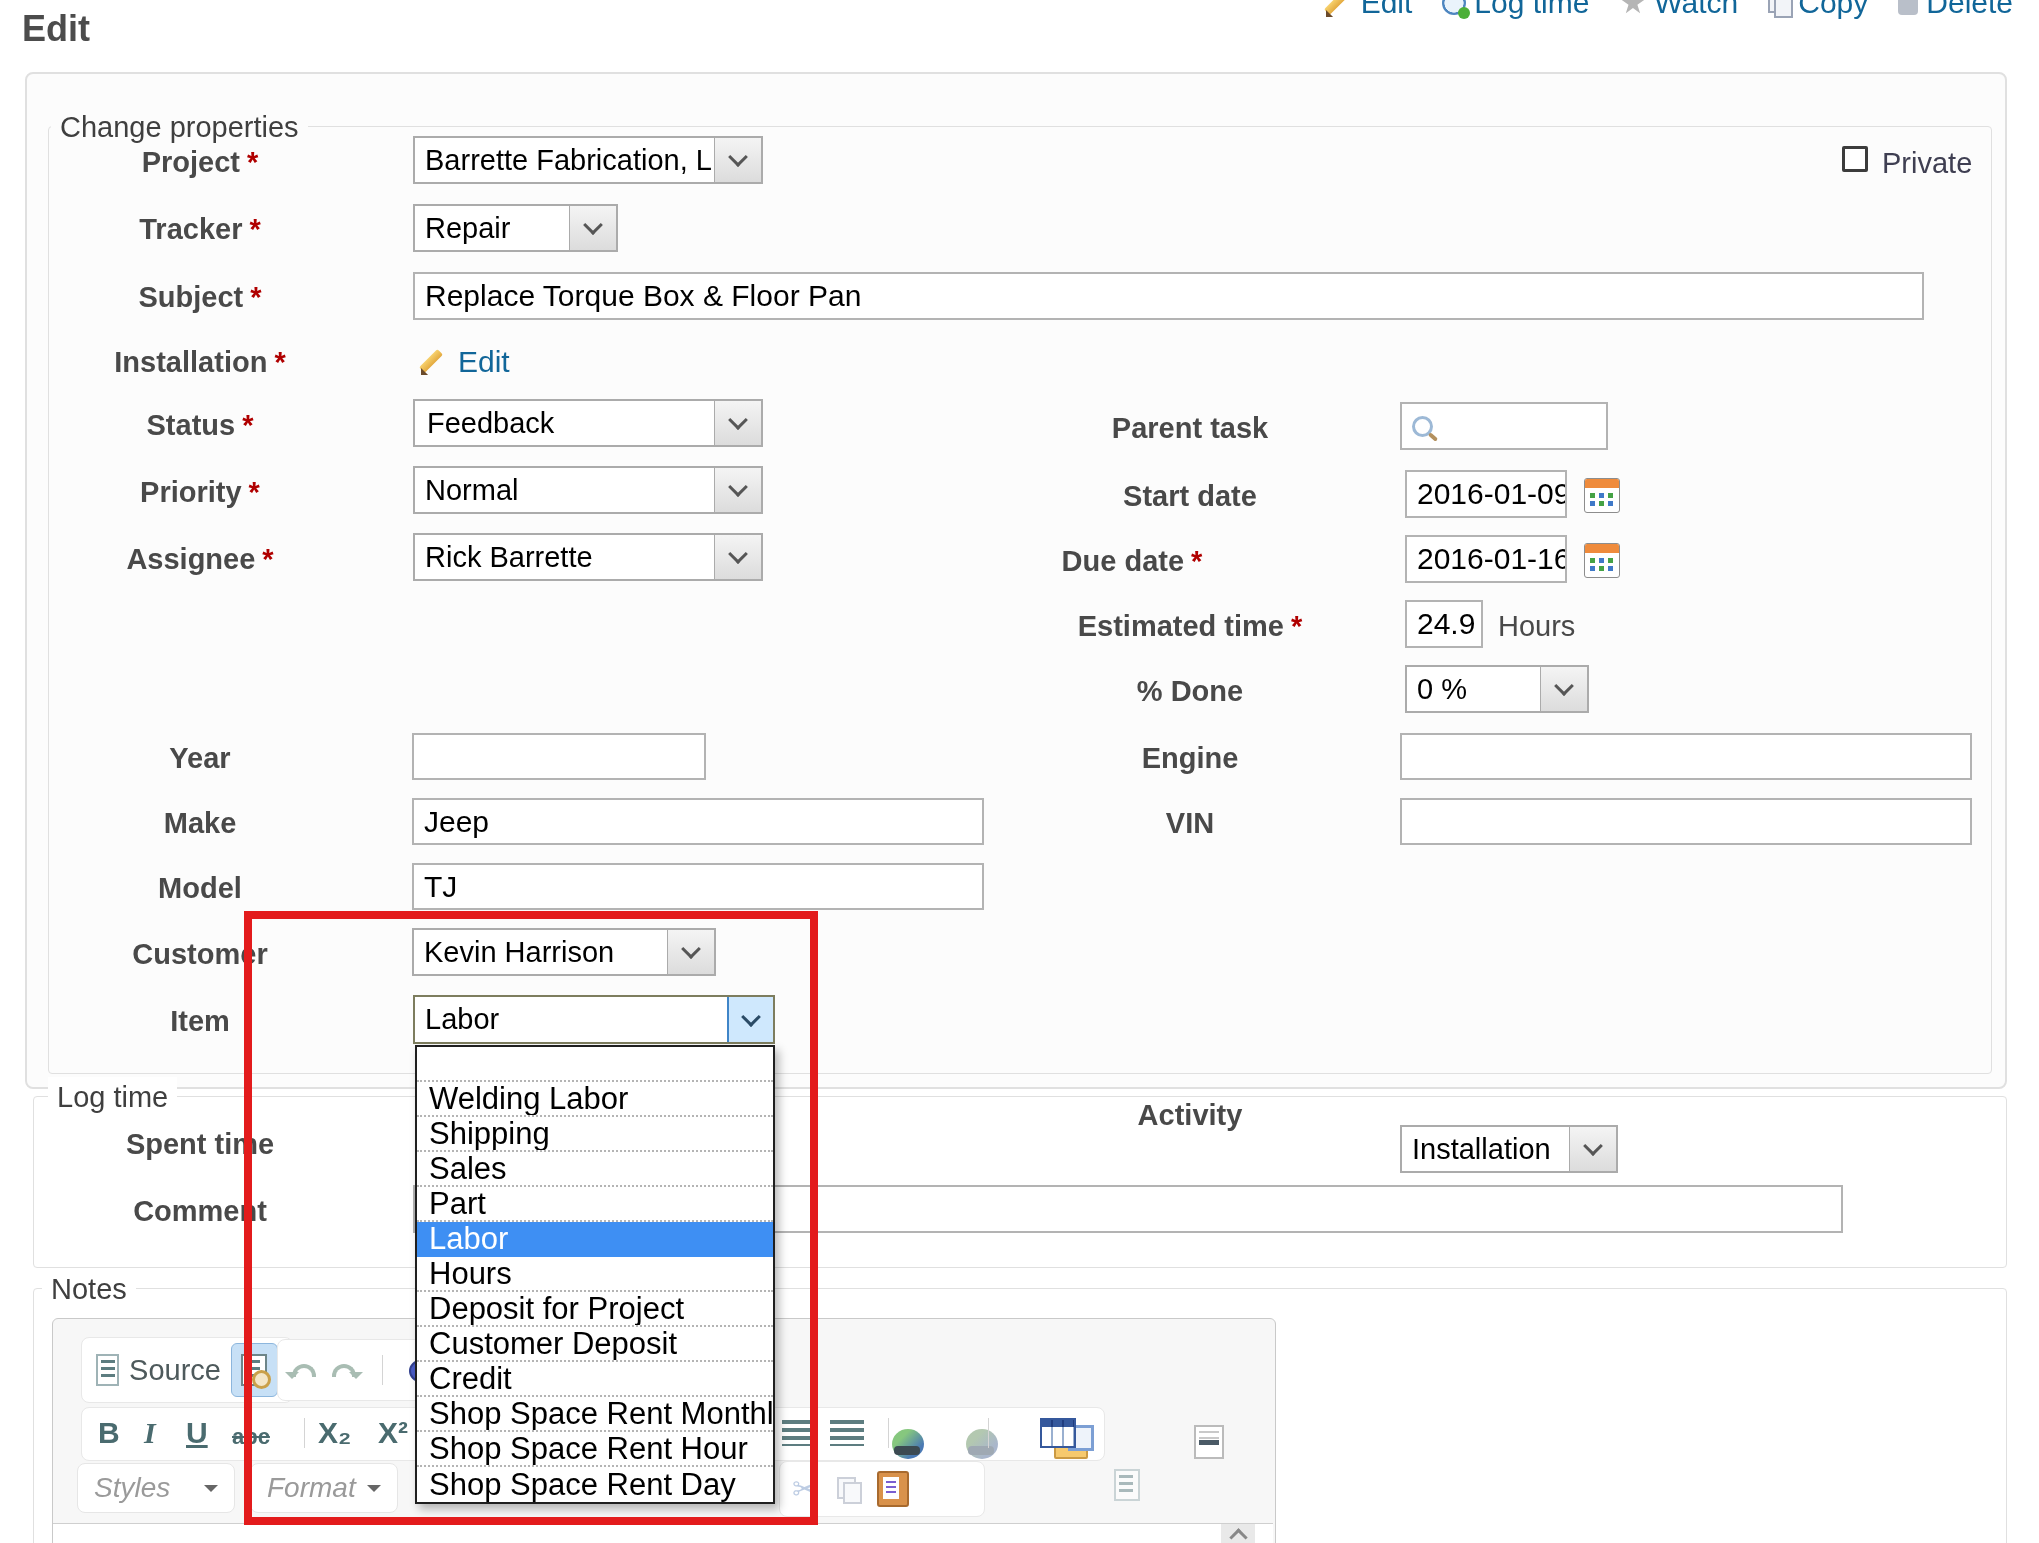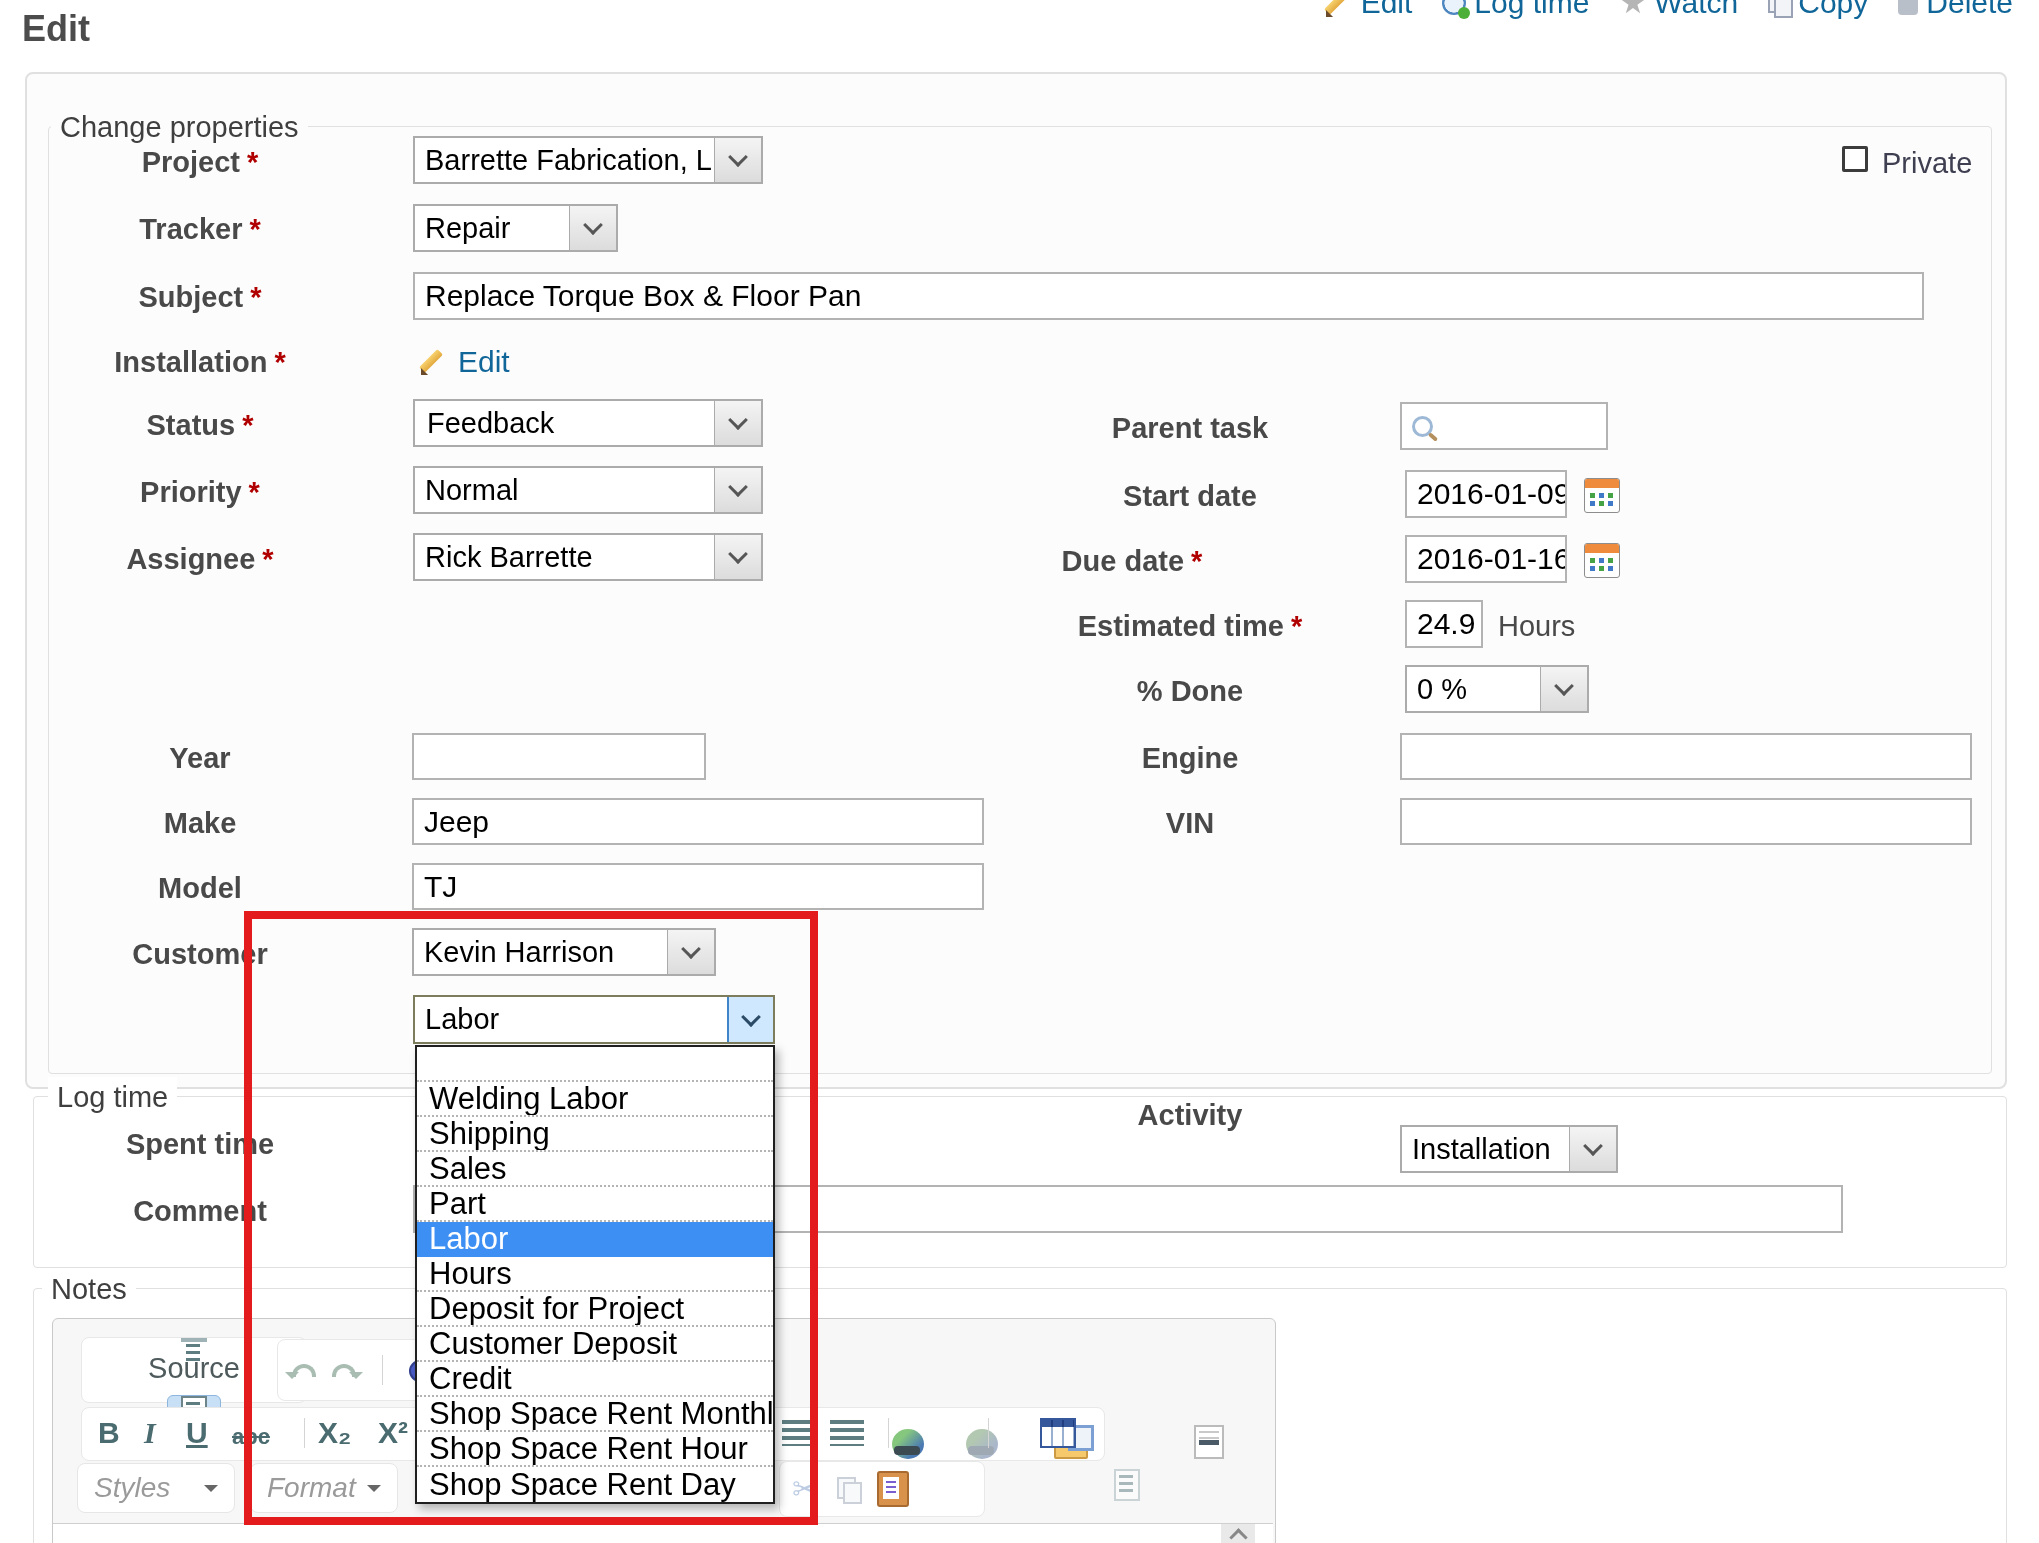--- a/index.html
+++ b/index.html
@@ -336,20 +336,23 @@
   <div class="lbl" style="left:0;top:934px;width:400px;">
     <span>Customer</span>
   </div>
   <div class="sel" style="left:412px;top:928px;width:304px;height:48px;">
     <span>Kevin Harrison</span>
     <span class="sel-btn">
         <span class="chev"></span>
       </span>
   </div>
 
+  <div class="lbl" style="left:0;top:1001px;width:400px;">
+    <span>Item</span>
+  </div>
   <div class="sel" style="left:413px;top:995px;width:362px;height:49px;border:2px solid #7d7d5e;">
     <span>Labor</span>
     <span class="sel-btn" style="background:#cfe8fd;border-left:2px solid #3f85c8;width:44px;">
         <span class="chev" style="border-color:#2b4b66;"></span>
       </span>
   </div>
 
   
   <div class="lbl" style="left:0;top:1124px;width:400px;"><span>Spent time</span></div>
 
@@ -362,21 +365,21 @@
         <span class="chev"></span>
       </span>
   </div>
 
   <div class="lbl" style="left:0;top:1191px;width:400px;"><span>Comment</span></div>
   <div class="inp" style="left:413px;top:1185px;width:1430px;height:48px;"></div>
 
   
   <div class="editor" style="left:52px;top:1318px;width:1222px;height:240px;">
     
-    <div class="tgroup" style="left:28px;top:18px;width:182px;height:64px;padding:0 21px;gap:10px;flex-direction:column;">
+    <div class="tgroup" style="left:28px;top:18px;width:182px;height:64px;padding:0 14px;gap:10px;">
       <span class="docico">
           <i></i>
         </span>
       <span style="font-size:29px;color:#4e5a5c;">Source</span>
       <span class="prevbtn">
         <span class="docico">
             <i></i>
             <b></b>
           </span>
       </span>

